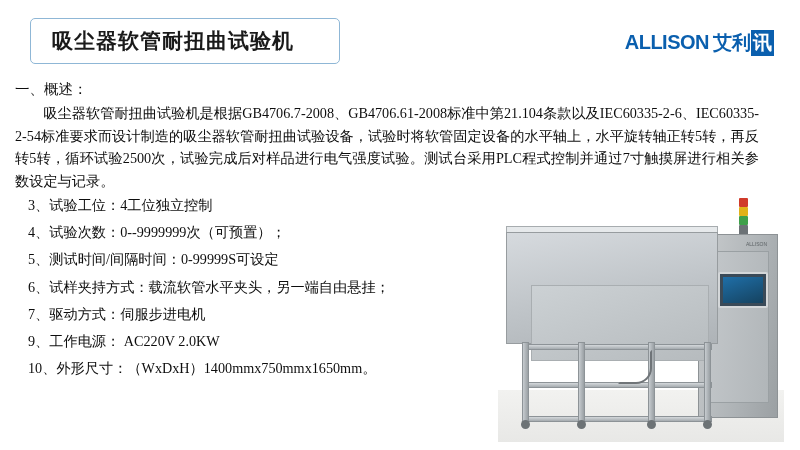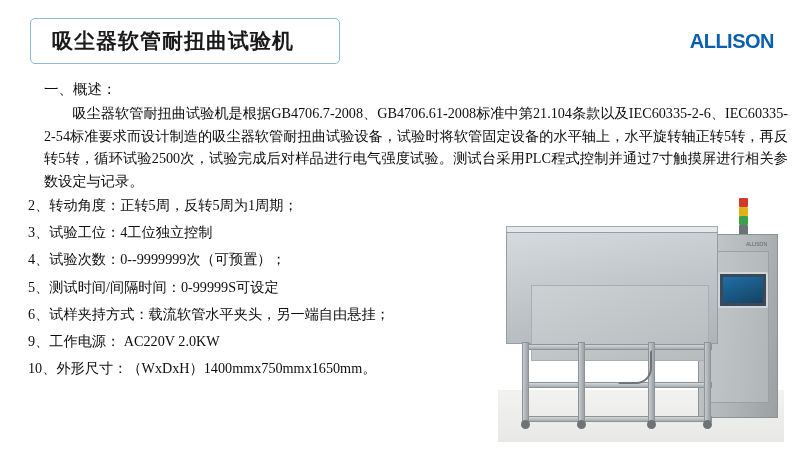--- a/index.html
+++ b/index.html
@@ -73,21 +73,21 @@
   .logo-cn .mark {
     display: inline-block;
     background: #0a5fae;
     color: #ffffff;
     padding: 0 2px;
   }
 
   
   .content {
     position: absolute;
-    left: 44px;
+    left: 15px;
     top: 78px;
     width: 744px;
     color: #0d0d0d;
   }
   .h-line {
     font-size: 14.5px;
     line-height: 22px;
     margin: 0 0 2px 0;
     font-family: "Liberation Serif", "DejaVu Serif", serif;
   }
@@ -287,33 +287,36 @@
 </head>
 <body>
 
 <div class="page">
 
   <div class="title-box"></div>
   <div class="title-text">吸尘器软管耐扭曲试验机</div>
 
   <div class="logo">
     <span class="logo-en">ALLISON</span>
+    <span class="logo-cn">
+      <span>艾利</span><span class="mark">讯</span>
+    </span>
   </div>
 
   <div class="content">
     <p class="h-line">一、概述：</p>
     <p class="para">吸尘器软管耐扭曲试验机是根据GB4706.7-2008、GB4706.61-2008标准中第21.104条款以及IEC60335-2-6、IEC60335-2-54标准要求而设计制造的吸尘器软管耐扭曲试验设备，试验时将软管固定设备的水平轴上，水平旋转轴正转5转，再反转5转，循环试验2500次，试验完成后对样品进行电气强度试验。测试台采用PLC程式控制并通过7寸触摸屏进行相关参数设定与记录。</p>
   </div>
 
   <ul class="spec-list">
-    <li>2、转动角度：正转5周，反转5周为1周期；</li>
     <li>3、试验工位：4工位独立控制</li>
     <li>4、试验次数：0--9999999次（可预置）；</li>
     <li>5、测试时间/间隔时间：0-99999S可设定</li>
     <li>6、试样夹持方式：载流软管水平夹头，另一端自由悬挂；</li>
+    <li>7、驱动方式：伺服步进电机</li>
     <li>9、工作电源：  AC220V  2.0KW</li>
     <li>10、外形尺寸：（WxDxH）1400mmx750mmx1650mm。</li>
   </ul>
 
   <div class="photo">
     <div class="ph-floor"></div>
 
     <div class="tower">
       <div class="tl r"></div>
       <div class="tl y"></div>

